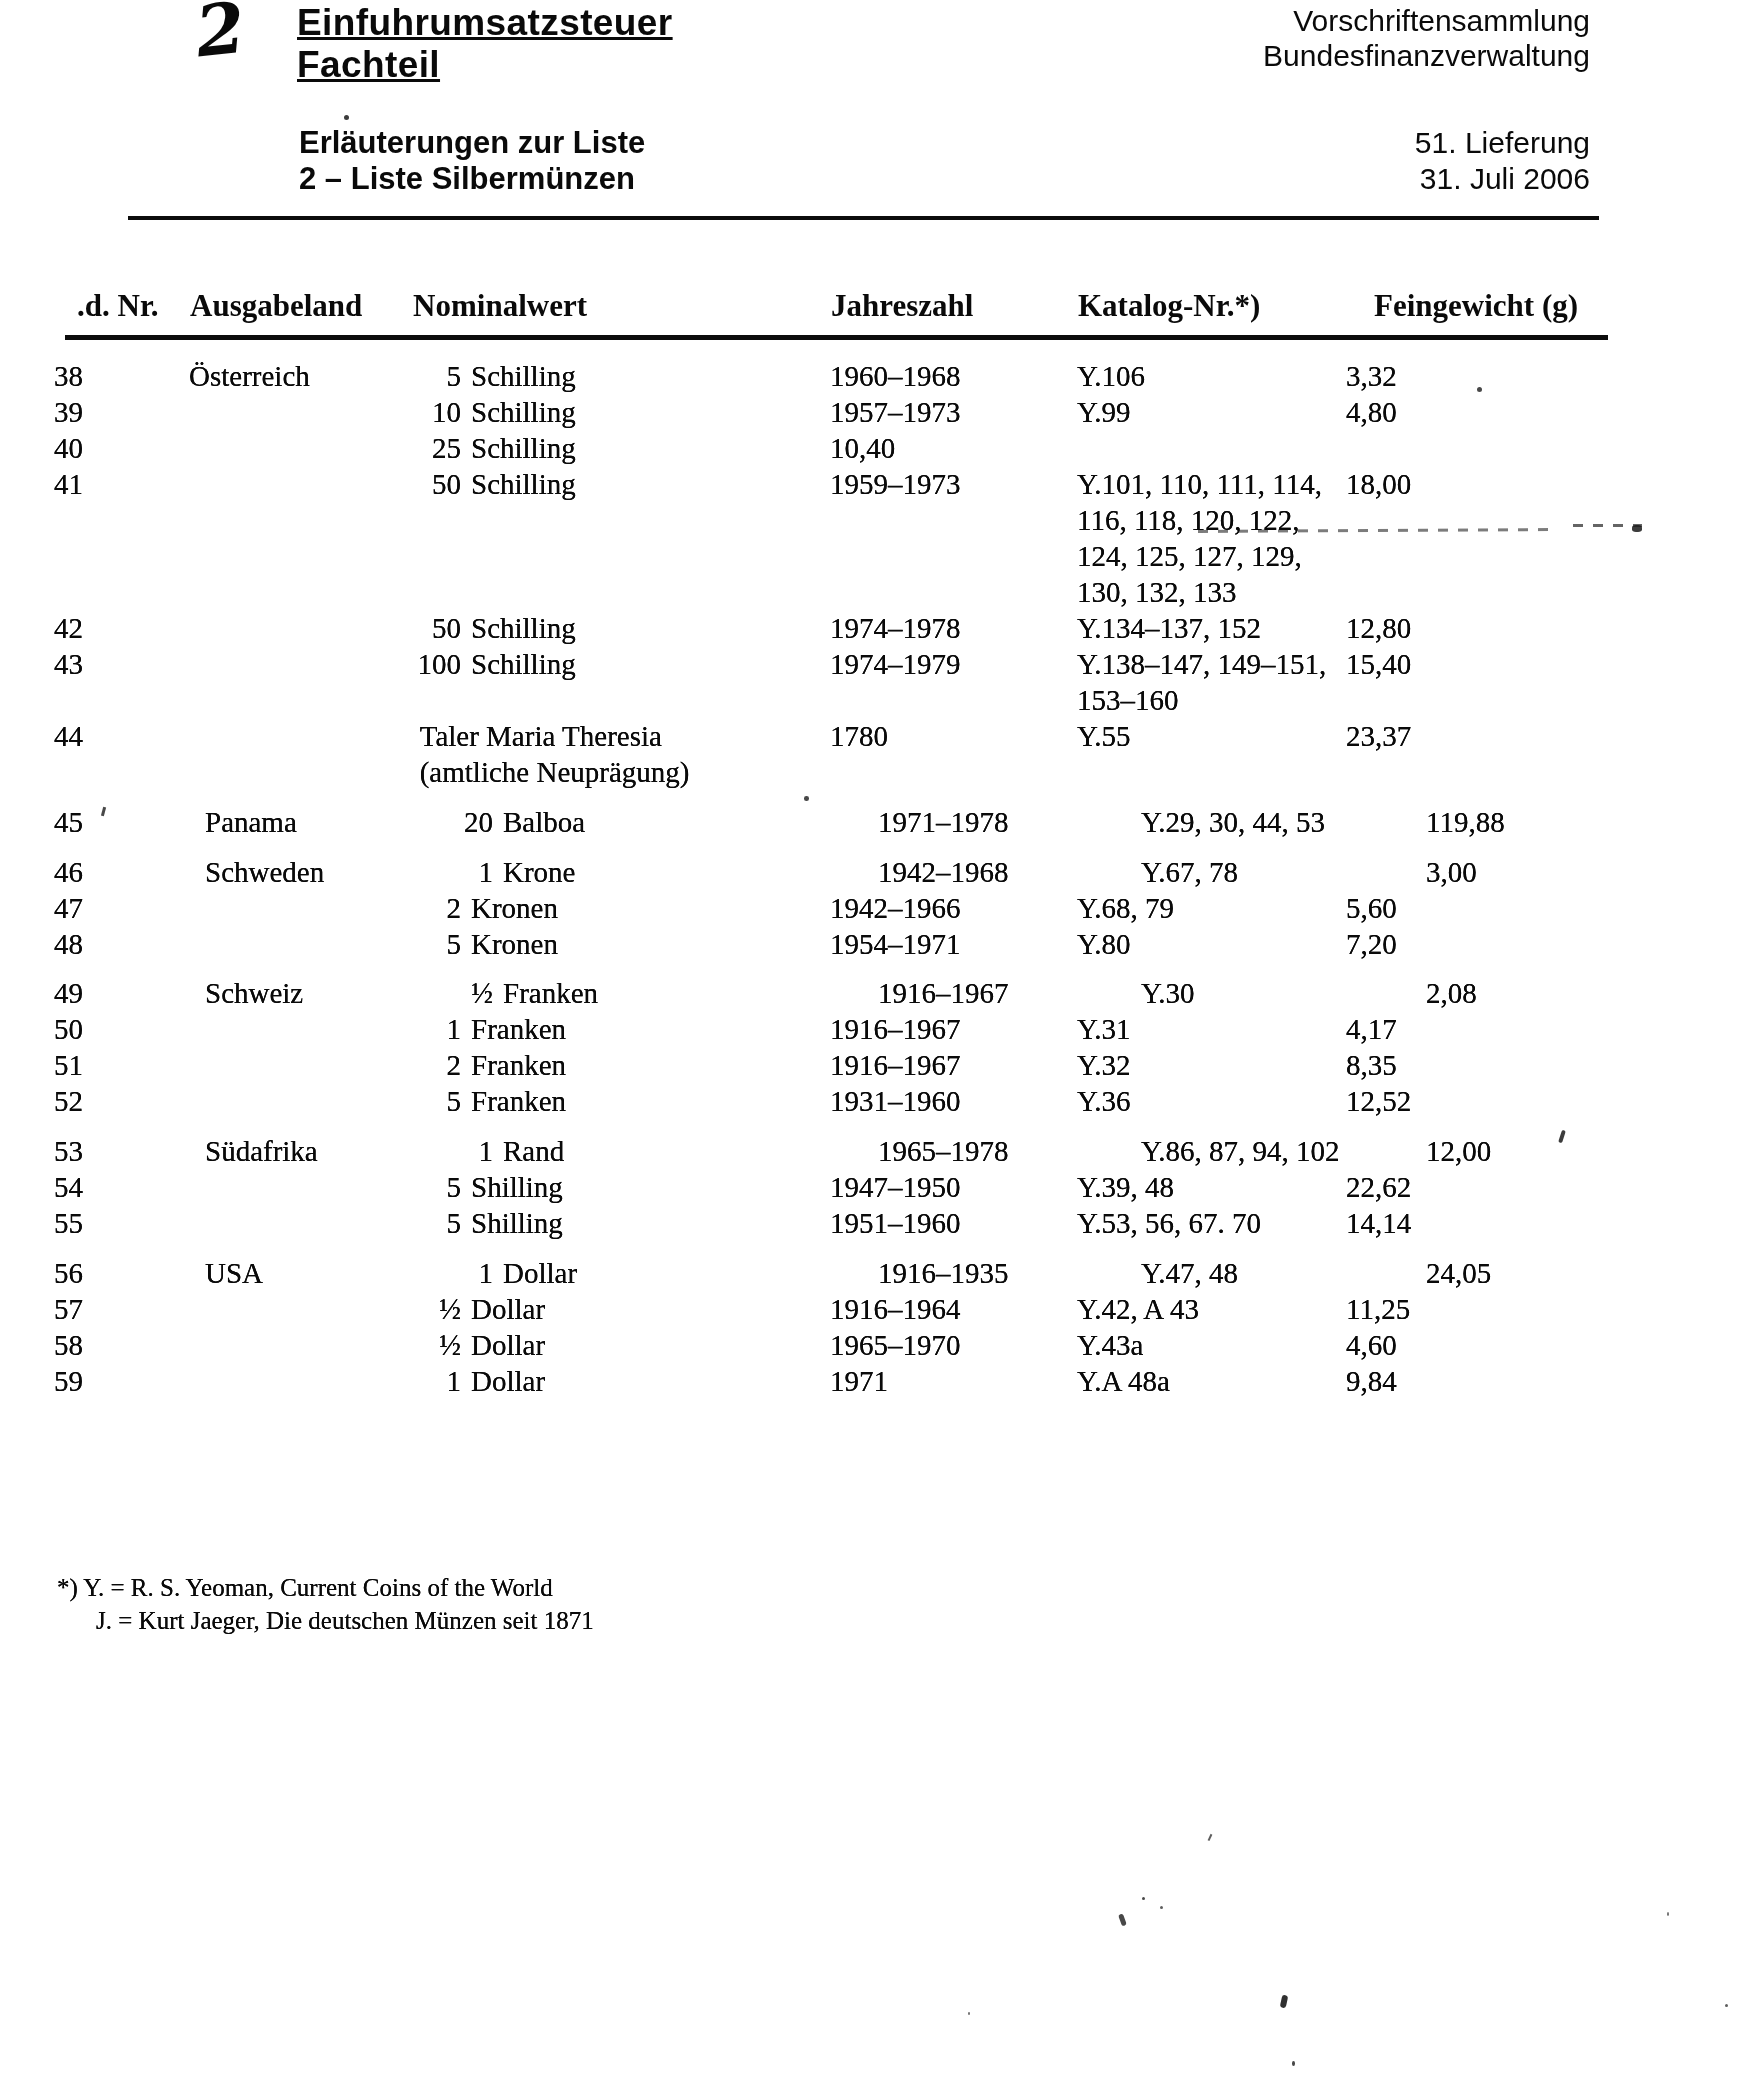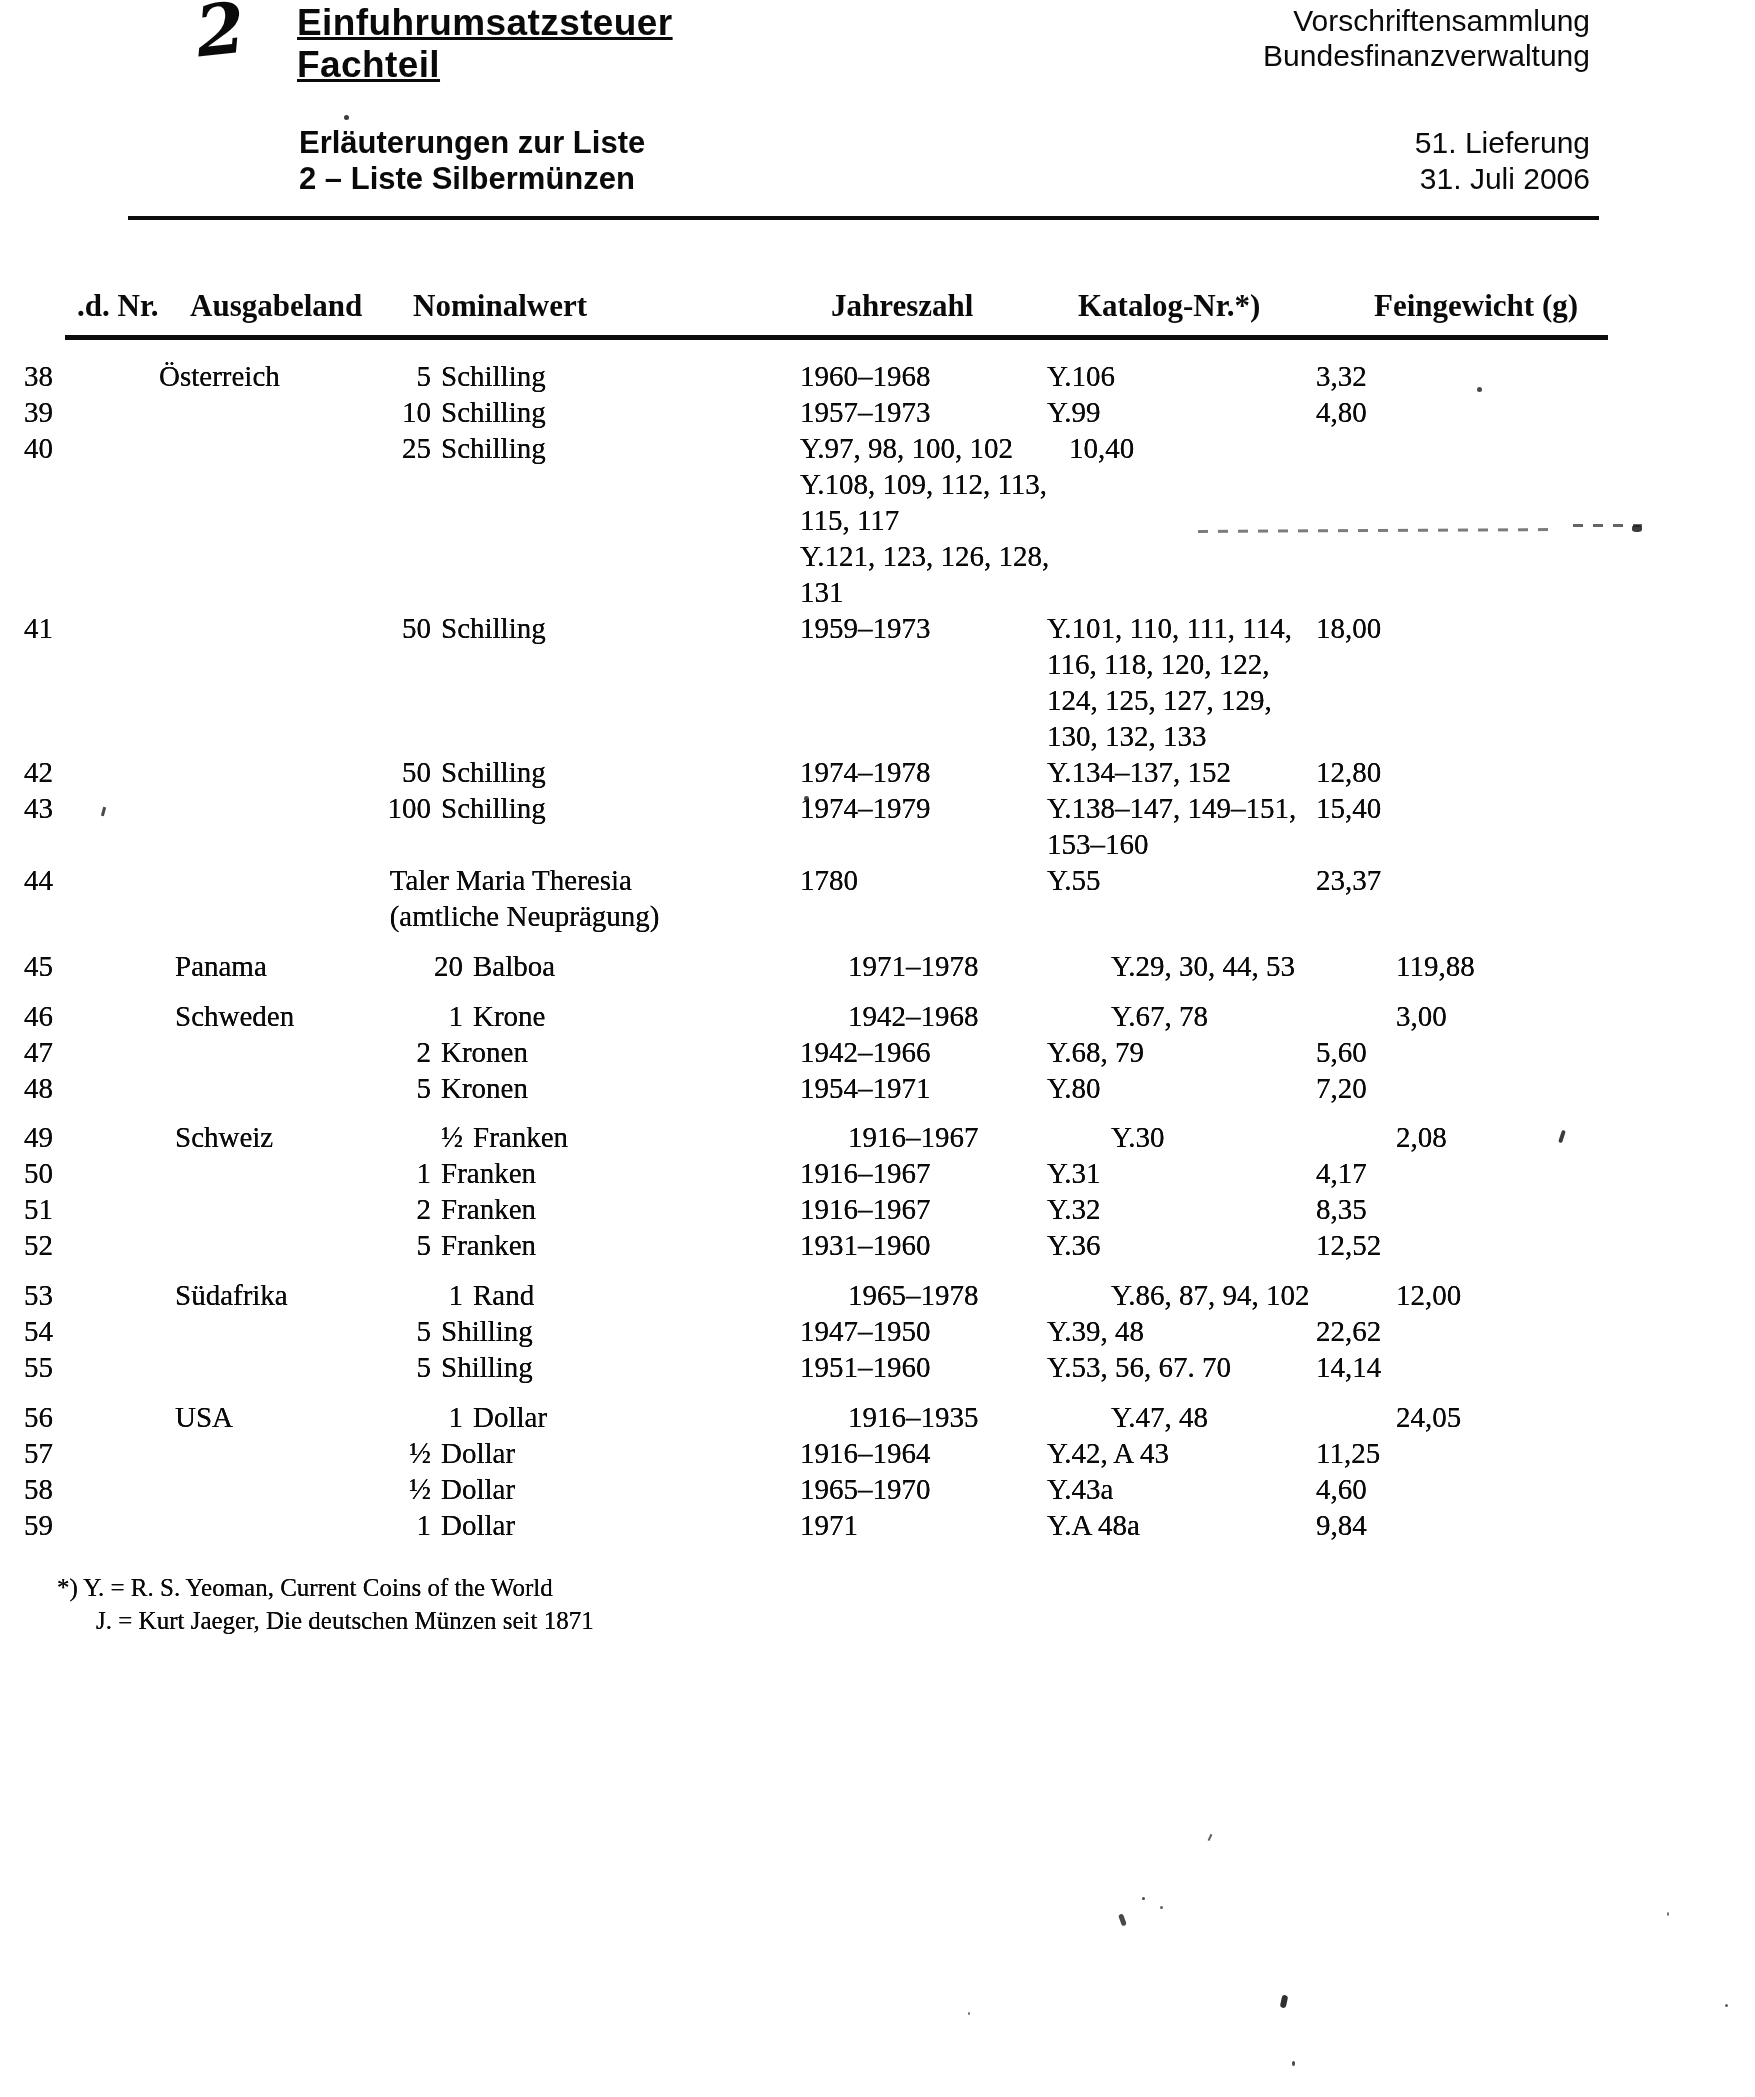--- a/index.html
+++ b/index.html
@@ -50,21 +50,21 @@
   .thead .h-katalog { width:269px; }
   .thead .h-weight  { margin-left:27px; }
 
   .tbody {
     position:absolute; left:0; top:358px; width:1755px;
     font:400 29px/36px "Liberation Serif", serif;
     text-shadow:0 0 0.5px #000;
   }
   .row { display:flex; align-items:flex-start; }
   .row.group-start { margin-top:13.8px;gap:16px; }
-  .c-nr      { margin-left:24px; width:135px; }
+  .c-nr      { margin-left:54px; width:135px; }
   .c-country { width:220px; }
   .c-nominal { width:421px; }
   .c-nominal .num  { display:inline-block; width:52px; text-align:right; }
   .c-nominal .unit { margin-left:10px; }
   .c-nominal .line.full { padding-left:10.7px; }
   .c-year    { width:247px; }
   .c-katalog { width:269px; }
   .c-weight  { width:111px; }
 
   
@@ -147,27 +147,20 @@
           <div>Y.99</div>
         </div>
       <div class="c-weight">4,80</div>
     </div>
       <div class="row">
       <div class="c-nr">40</div>
       <div class="c-country"></div>
       <div class="c-nominal">
         <span class="num">25</span><span class="unit">Schilling</span>
       </div>
-      <div class="c-katalog">
-          <div>Y.97, 98, 100, 102</div>
-          <div>Y.108, 109, 112, 113,</div>
-          <div>115, 117</div>
-          <div>Y.121, 123, 126, 128,</div>
-          <div>131</div>
-        </div>
       <div class="c-weight">10,40</div>
     </div>
       <div class="row">
       <div class="c-nr">41</div>
       <div class="c-country"></div>
       <div class="c-nominal">
         <span class="num">50</span><span class="unit">Schilling</span>
       </div>
       <div class="c-year">
           <div>1959–1973</div>

